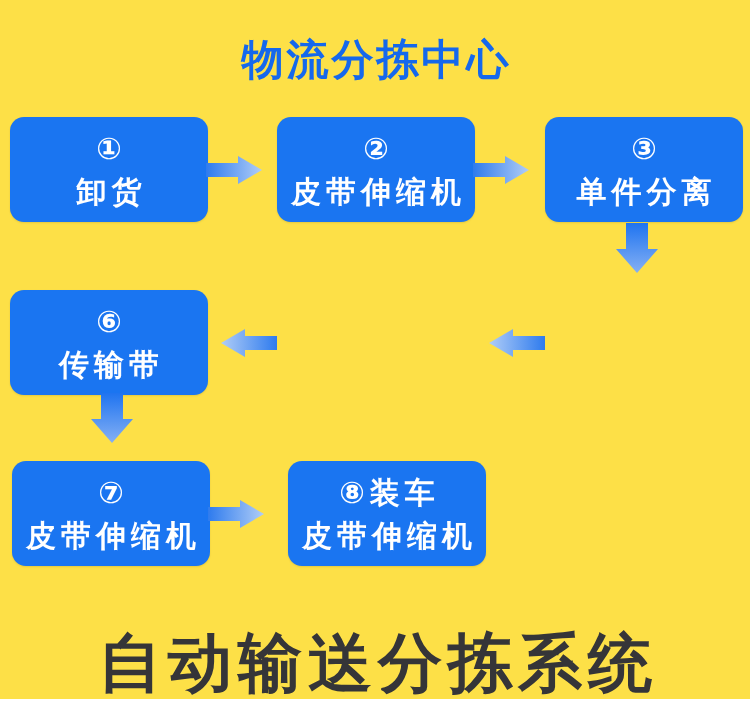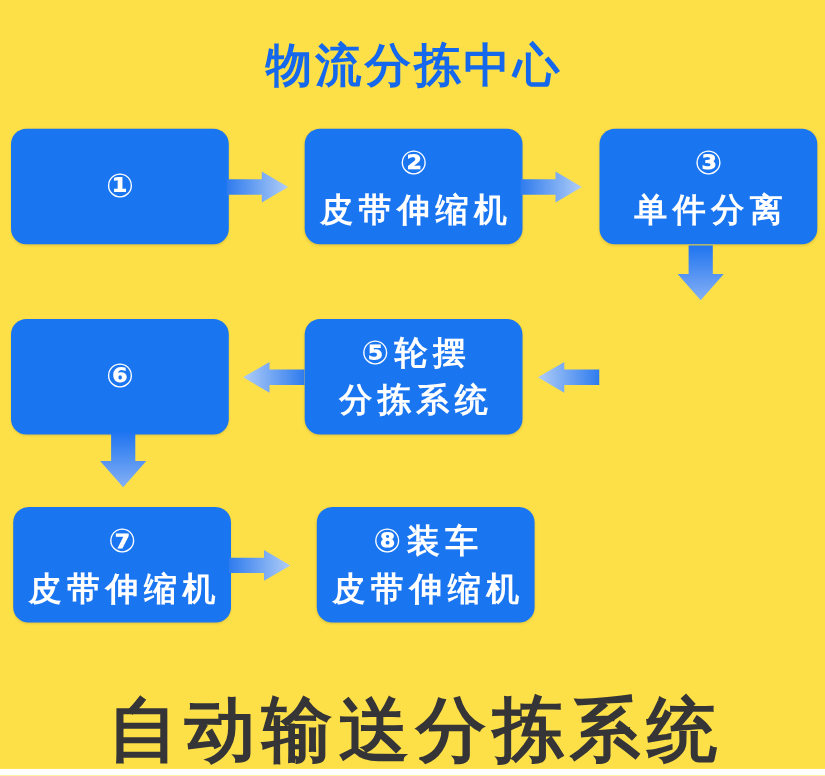--- a/index.html
+++ b/index.html
@@ -80,36 +80,34 @@
 </style>
 </head>
 <body>
 
 <div class="canvas">
 
   <div class="page-title">物流分拣中心</div>
 
   <div class="node n1">
     <div class="nl">①</div>
+    <div class="nl">卸货</div>
   </div>
   <div class="node n2">
     <div class="nl">②</div>
     <div class="nl">皮带伸缩机</div>
   </div>
   <div class="node n3">
     <div class="nl">③</div>
     <div class="nl">单件分离</div>
   </div>
 
-  <div class="node n5">
-    <div class="nl">⑤轮摆</div>
-    <div class="nl">分拣系统</div>
-  </div>
   <div class="node n6">
     <div class="nl">⑥</div>
+    <div class="nl">传输带</div>
   </div>
 
   <div class="node n7">
     <div class="nl">⑦</div>
     <div class="nl">皮带伸缩机</div>
   </div>
   <div class="node n8">
     <div class="nl">⑧装车</div>
     <div class="nl">皮带伸缩机</div>
   </div>

